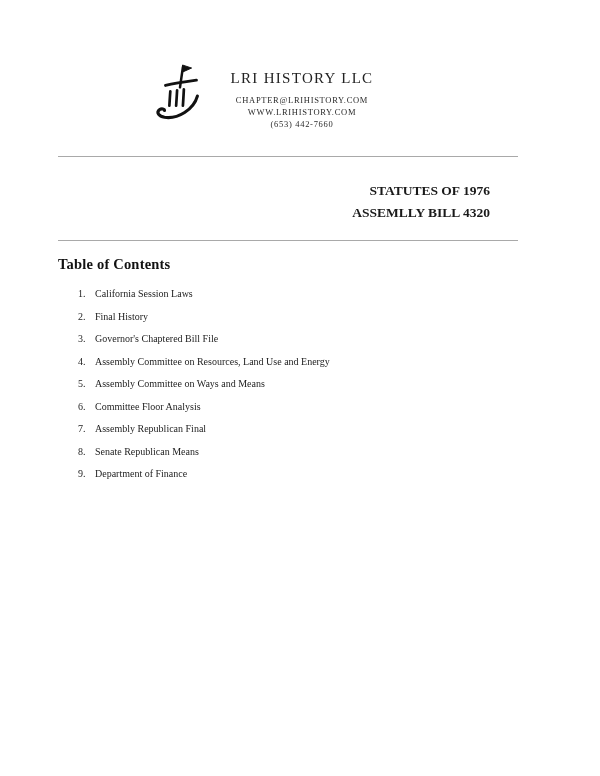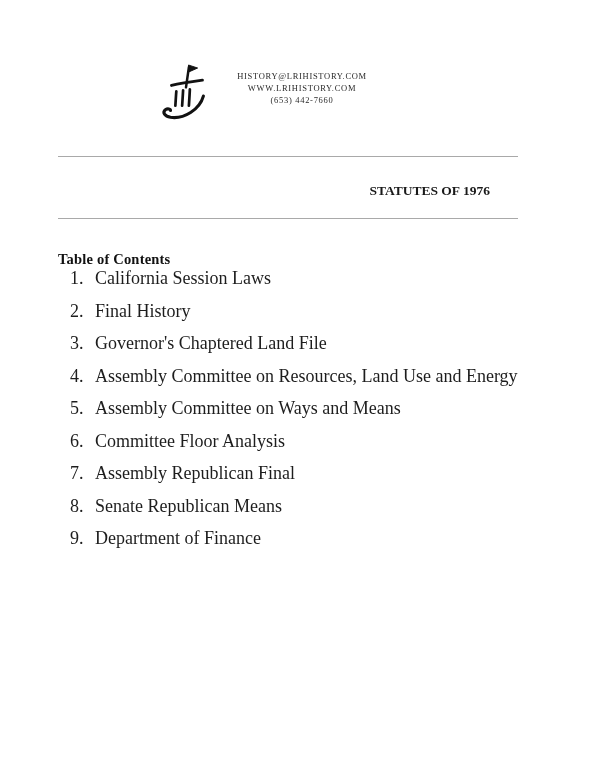--- a/index.html
+++ b/index.html
@@ -51,29 +51,30 @@
     margin-top: 23px;
     font-weight: bold;
     font-size: 13.5px;
     line-height: 22px;
     color: #1a1a1a;
   }
   .meta-line { white-space: pre; }
 
   
   .toc-title {
-    margin-top: 32px;
+    margin-top: 15px;
     font-size: 14.5px;
     font-weight: bold;
     letter-spacing: 0.2px;
     color: #111;
   }
   .toc-list {
+    margin-top: 15px;
     padding-left: 30px;
-    font-size: 18px;
+    font-size: 10px;
     list-style: decimal;
     color: #1d1d1d;
   }
   .toc-list li { margin-bottom: 11.5px; padding-left: 7px; }
 </style>
 </head>
 <body>
 
 <div class="page">
   <div class="content">
@@ -84,40 +85,42 @@
           <path d="M33 4 L42 7 L33 11 Z" fill="#121212" stroke-width="1"></path>
           <path d="M33 6 C32 13 31 20 30 27" stroke-width="2.6"></path>
           <path d="M15 25 C25 22.5 36 21 47 19.5" stroke-width="3"></path>
           <path d="M20 31 C19.6 36 19.3 41 19 46" stroke-width="2.8"></path>
           <path d="M27 30 C26.7 35.3 26.4 40.6 26 46" stroke-width="2.8"></path>
           <path d="M34 29 C33.7 34.6 33.4 40.3 33 46" stroke-width="2.8"></path>
           <path d="M48 36 C44 50 28 60 14 58 C8 57 5 53 9 50 C11 48.6 14 49.4 14 51" stroke-width="3.2"></path>
         </svg>
       </div>
       <div class="letterhead-text">
-        <div class="contact-line">HISTORY@LRIHISTORY.COM</div>
+        <div class="company-name">LRI HISTORY LLC</div>
+        <div class="contact-line">CHAPTER@LRIHISTORY.COM</div>
         <div class="contact-line">WWW.LRIHISTORY.COM</div>
         <div class="contact-line">(653) 442-7660</div>
       </div>
     </header>
 
     <hr class="rule rule-top">
 
     <section class="doc-meta">
       <div class="meta-line">STATUTES OF 1976</div>
+      <div class="meta-line">ASSEMLLY BILL 4320</div>
     </section>
 
     <hr class="rule rule-bottom">
 
     <h2 class="toc-title">Table of Contents</h2>
 
     <ol class="toc-list">
       <li>California Session Laws</li>
       <li>Final History</li>
-      <li>Governor's Chaptered Land File</li>
+      <li>Governor's Chaptered Bill File</li>
       <li>Assembly Committee on Resources, Land Use and Energy</li>
       <li>Assembly Committee on Ways and Means</li>
       <li>Committee Floor Analysis</li>
       <li>Assembly Republican Final</li>
       <li>Senate Republican Means</li>
       <li>Department of Finance</li>
     </ol>
 
   </div>
 </div>

